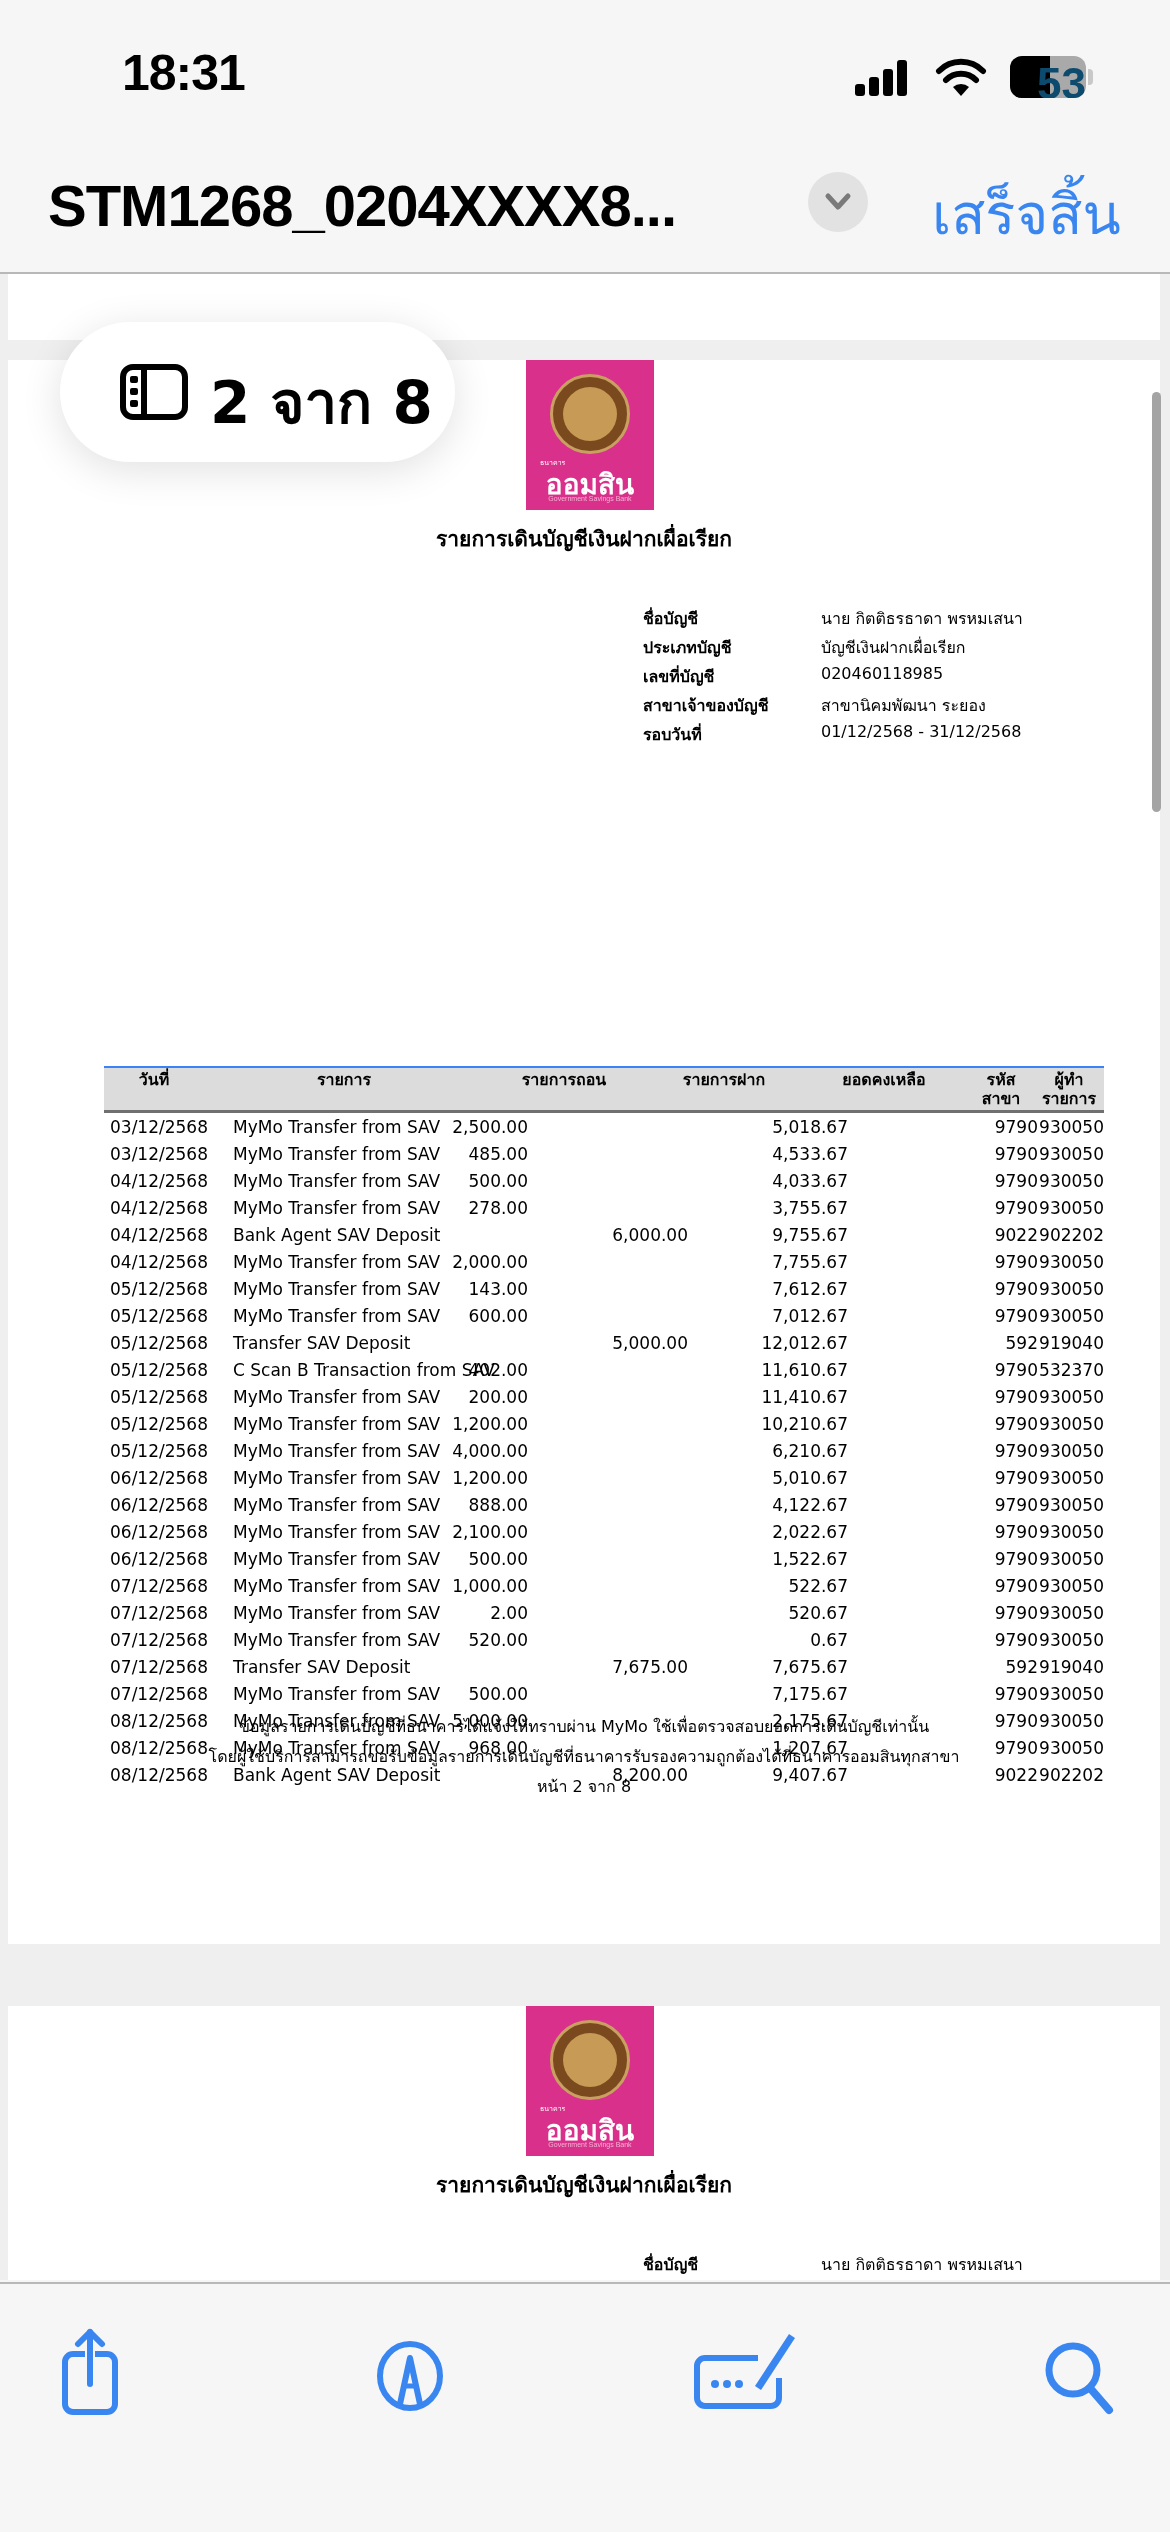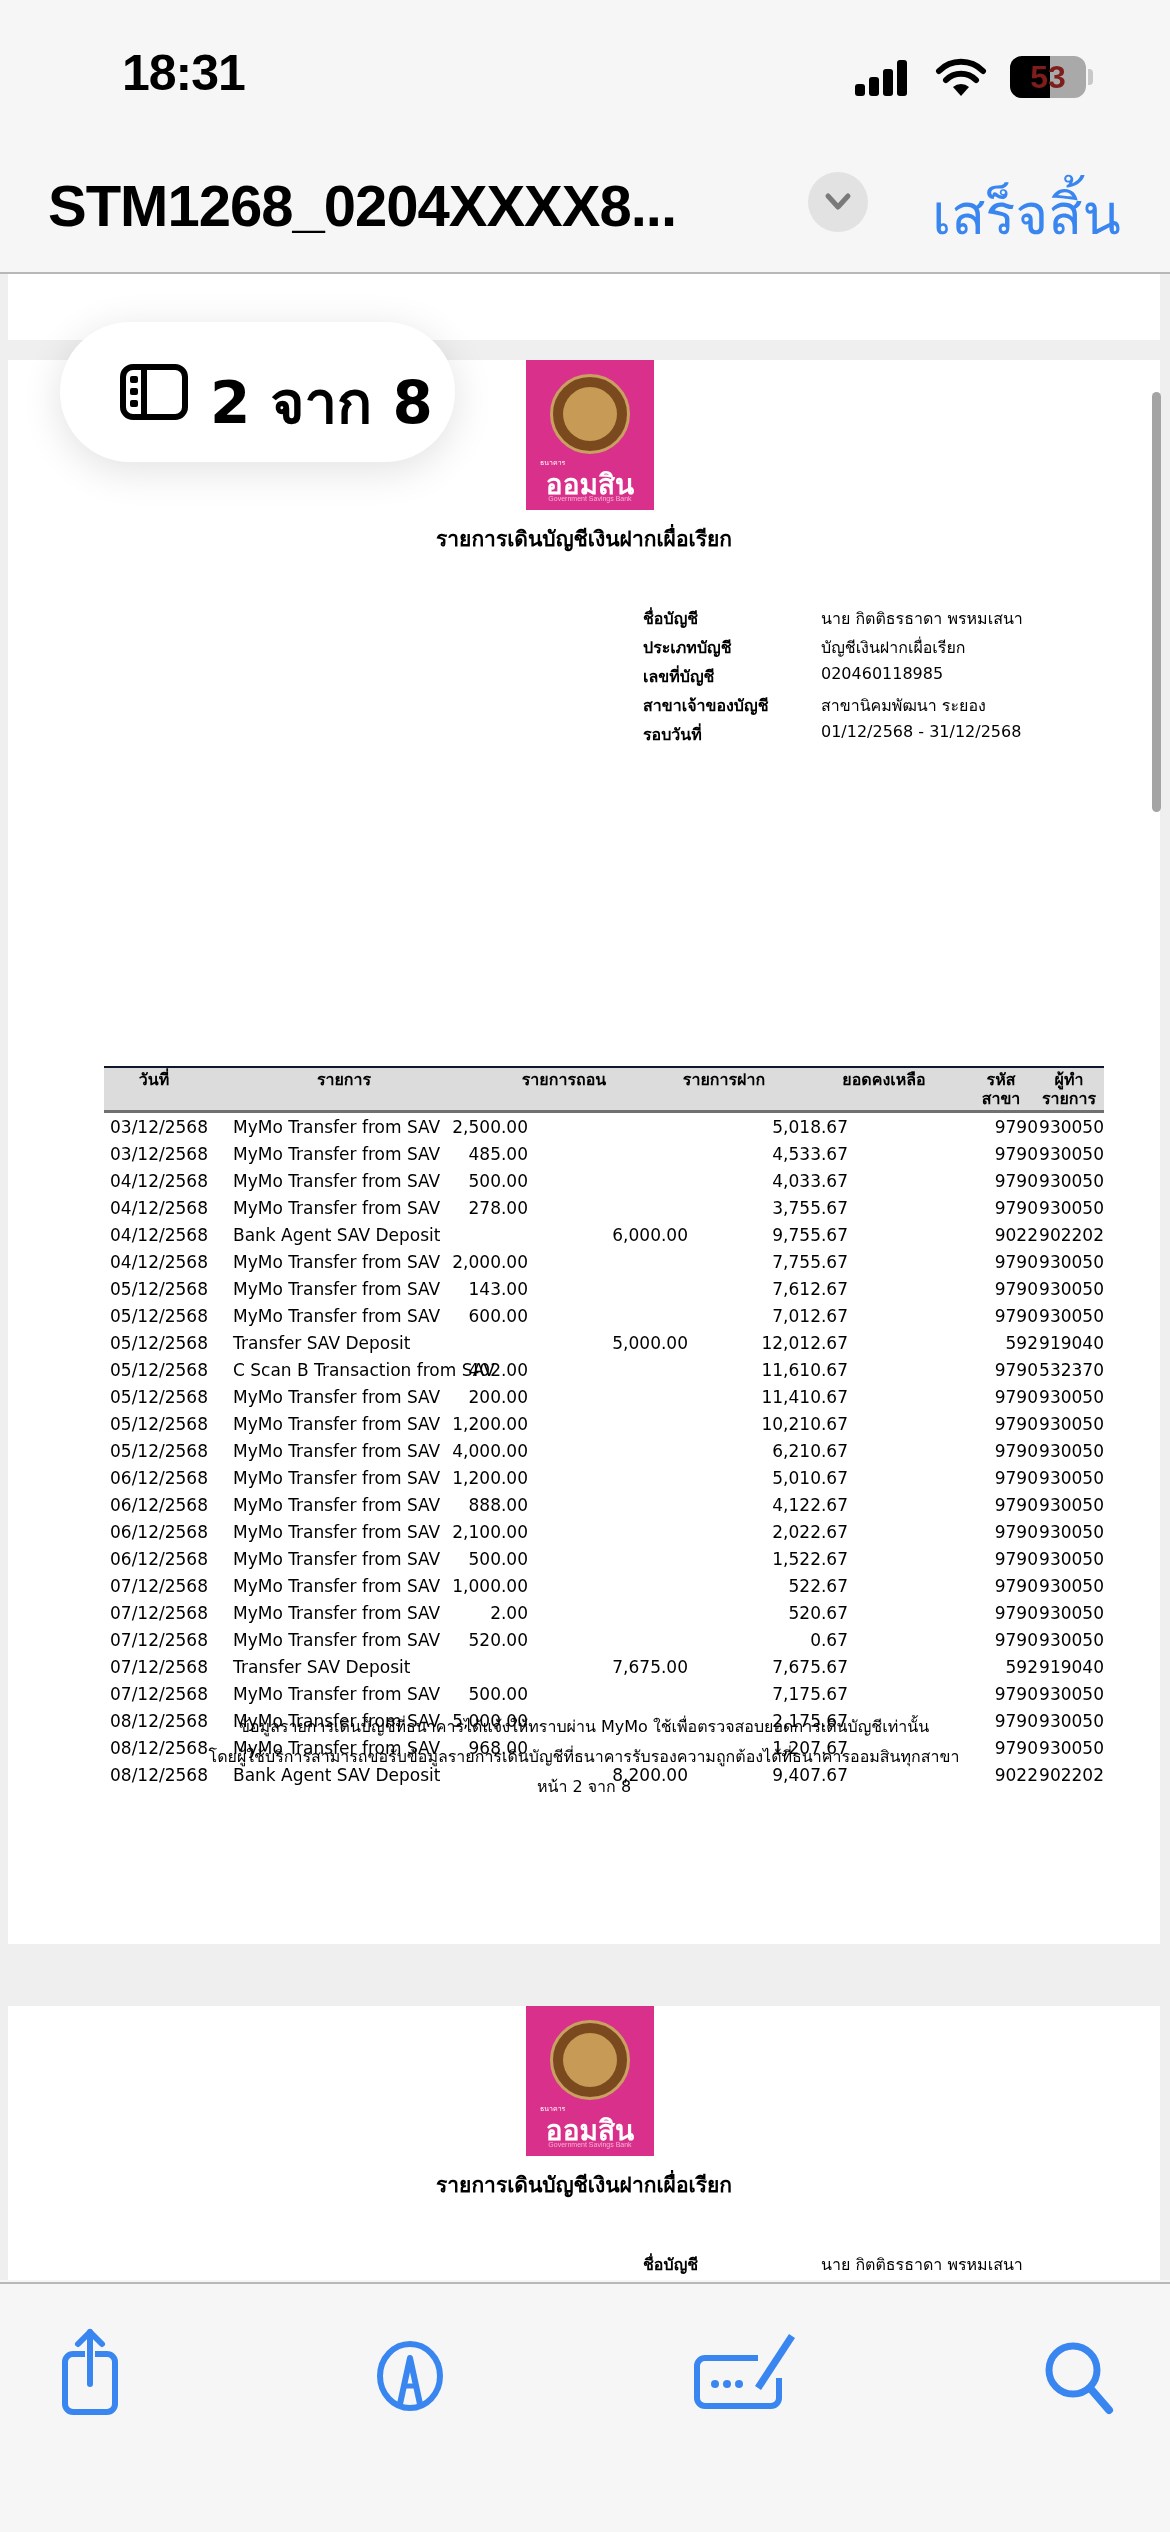--- a/index.html
+++ b/index.html
@@ -4,21 +4,21 @@
 <style>
   html,body{margin:0;padding:0;}
   body{width:1170px;height:2532px;background:#f6f6f6;position:relative;overflow:hidden;font-family:"Liberation Sans",sans-serif;color:#000;}
   .statusbar{position:absolute;left:0;top:0;width:1170px;height:150px;}
   .time{position:absolute;left:122px;top:44px;font-size:50px;font-weight:bold;letter-spacing:-1px;font-family:"Liberation Sans",sans-serif;}
   .sig{position:absolute;left:855px;top:60px;width:60px;height:36px;}
   .sig span{position:absolute;bottom:0;width:10px;background:#000;border-radius:3px;}
   .wifi{position:absolute;left:935px;top:56px;width:52px;height:42px;}
   .battery{position:absolute;left:1010px;top:56px;width:76px;height:42px;border-radius:12px;background:#a9a9a9;overflow:hidden;}
   .battery .fill{position:absolute;left:0;top:0;bottom:0;background:#000;}
-  .battery .pct{position:absolute;left:0;right:0;top:3px;text-align:center;color:#7f1d1d;font-weight:bold;font-size:32px;}
+  .battery .pct{position:absolute;left:0;right:0;top:3px;text-align:right;color:#0c4a6e;font-weight:bold;font-size:44px;}
   .battery-tip{position:absolute;left:1088px;top:69px;width:5px;height:16px;background:#c8c8c8;border-radius:0 4px 4px 0;}
   .navbar{position:absolute;left:0;top:150px;width:1170px;height:122px;border-bottom:2px solid #b8b8b8;}
   .doc-title{position:absolute;left:48px;top:22px;font-size:58px;font-weight:bold;letter-spacing:-1px;white-space:nowrap;}
   .chev-btn{position:absolute;left:808px;top:22px;width:60px;height:60px;border-radius:30px;background:#e2e2e2;}
   .chev-btn svg{position:absolute;left:16px;top:18px;}
   .done-btn{position:absolute;left:932px;top:20px;font-size:56px;color:#3a86f0;font-family:Liberation Serif, serif;white-space:nowrap;}
   .viewer{position:absolute;left:0;top:274px;width:1170px;height:2006px;overflow:hidden;background:#efefef;}
   .page{position:absolute;left:8px;width:1152px;background:#fff;}
   .page-prev{top:0;height:66px;}
   .page-cur{top:86px;height:1584px;}
@@ -28,21 +28,21 @@
   .logo .seal .inner{position:absolute;left:10px;top:10px;width:54px;height:54px;border-radius:50%;background:#c79a55;}
   .logo .small{position:absolute;left:14px;top:97px;font-size:7px;color:#fff;}
   .logo .brand{position:absolute;left:0;right:0;top:102px;text-align:center;color:#fff;font-weight:bold;font-size:28px;font-family:"DejaVu Sans",sans-serif;}
   .logo .sub{position:absolute;left:0;right:0;top:135px;text-align:center;color:#f4b2d4;font-size:7px;}
   .stmt-title{position:absolute;left:0;width:1152px;text-align:center;font-weight:bold;font-size:21px;font-family:"DejaVu Sans",sans-serif;}
   .info{position:absolute;left:635px;font-size:16px;font-family:"DejaVu Sans",sans-serif;}
   .info-row{height:29px;display:flex;}
   .info-label{width:178px;font-weight:bold;}
   .info-value{}
   .tbl{position:absolute;left:96px;top:706px;width:1000px;font-size:17px;font-family:"DejaVu Sans",sans-serif;}
-  .thead{height:42px;background:#dcdcdc;border-top:2px solid #0f172a;border-bottom:3px solid #707070;position:relative;font-weight:bold;font-size:16px;}
+  .thead{height:42px;background:#dcdcdc;border-top:2px solid #3b82f6;border-bottom:3px solid #707070;position:relative;font-weight:bold;font-size:16px;}
   .thead div{position:absolute;top:2px;line-height:19px;text-align:center;}
   .row{height:27px;position:relative;white-space:nowrap;}
   .row span{position:absolute;top:4px;}
   .c-date{left:6px;}
   .c-desc{left:104px;padding-left:25px;}
   .c-wd{right:576px;}
   .c-dep{right:416px;}
   .c-bal{right:256px;}
   .c-br{right:66px;}
   .c-tel{right:0px;}

